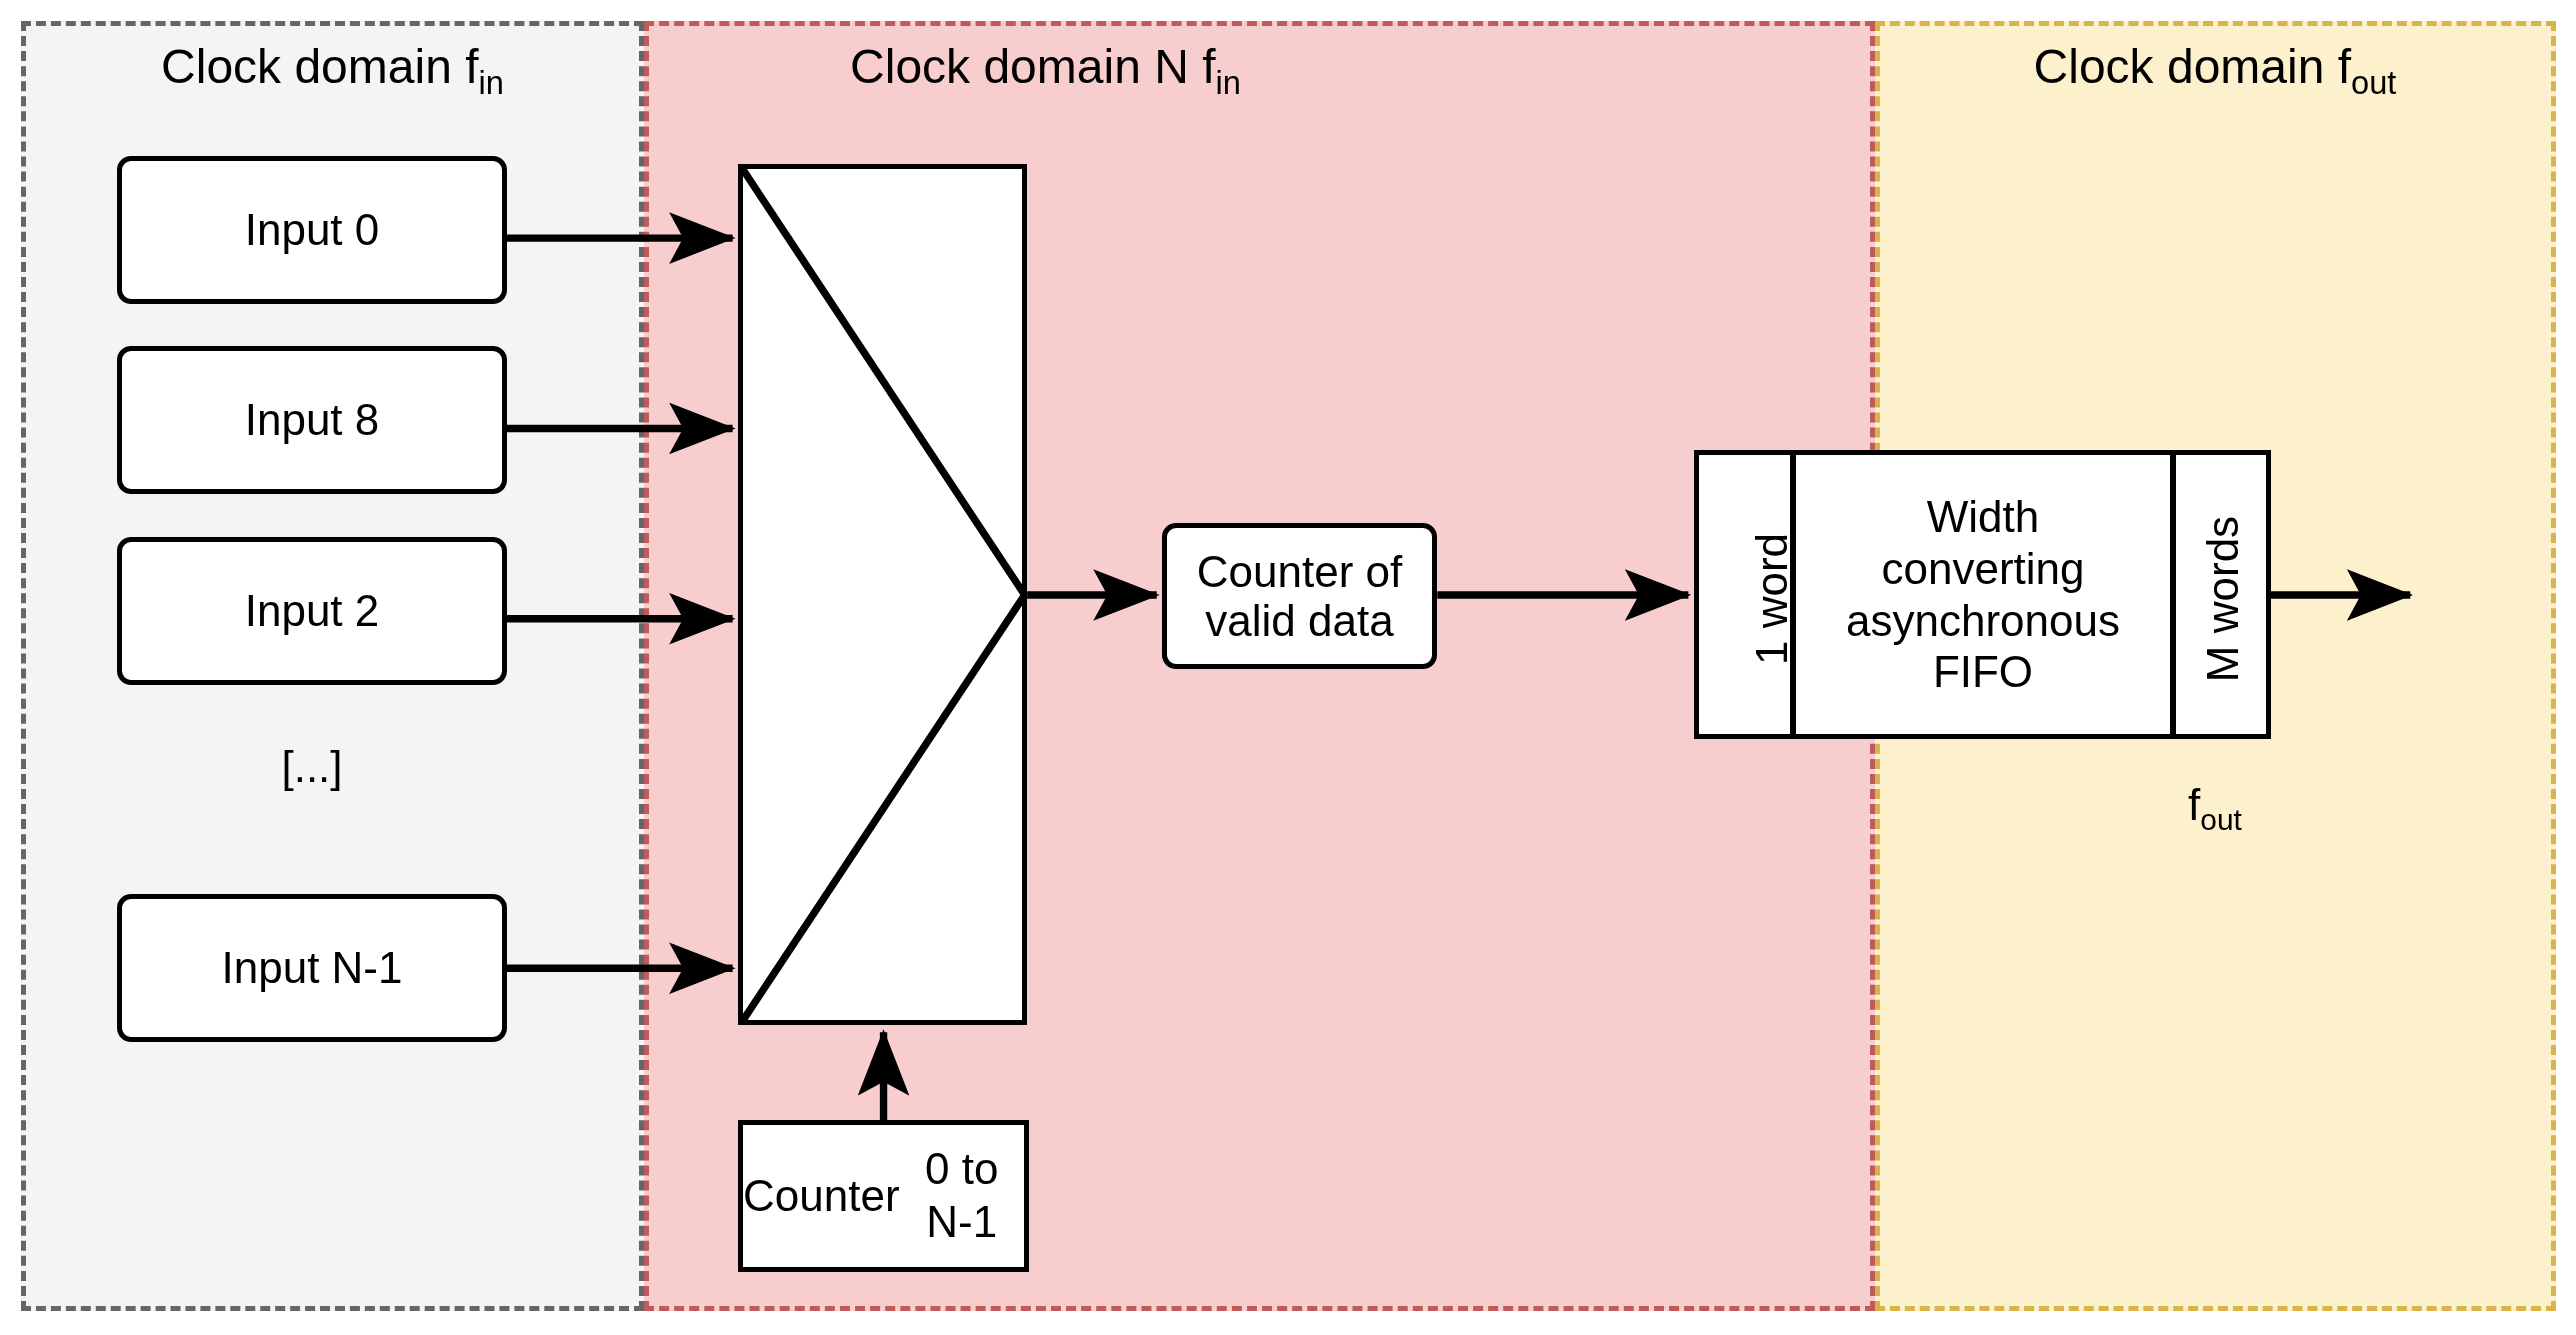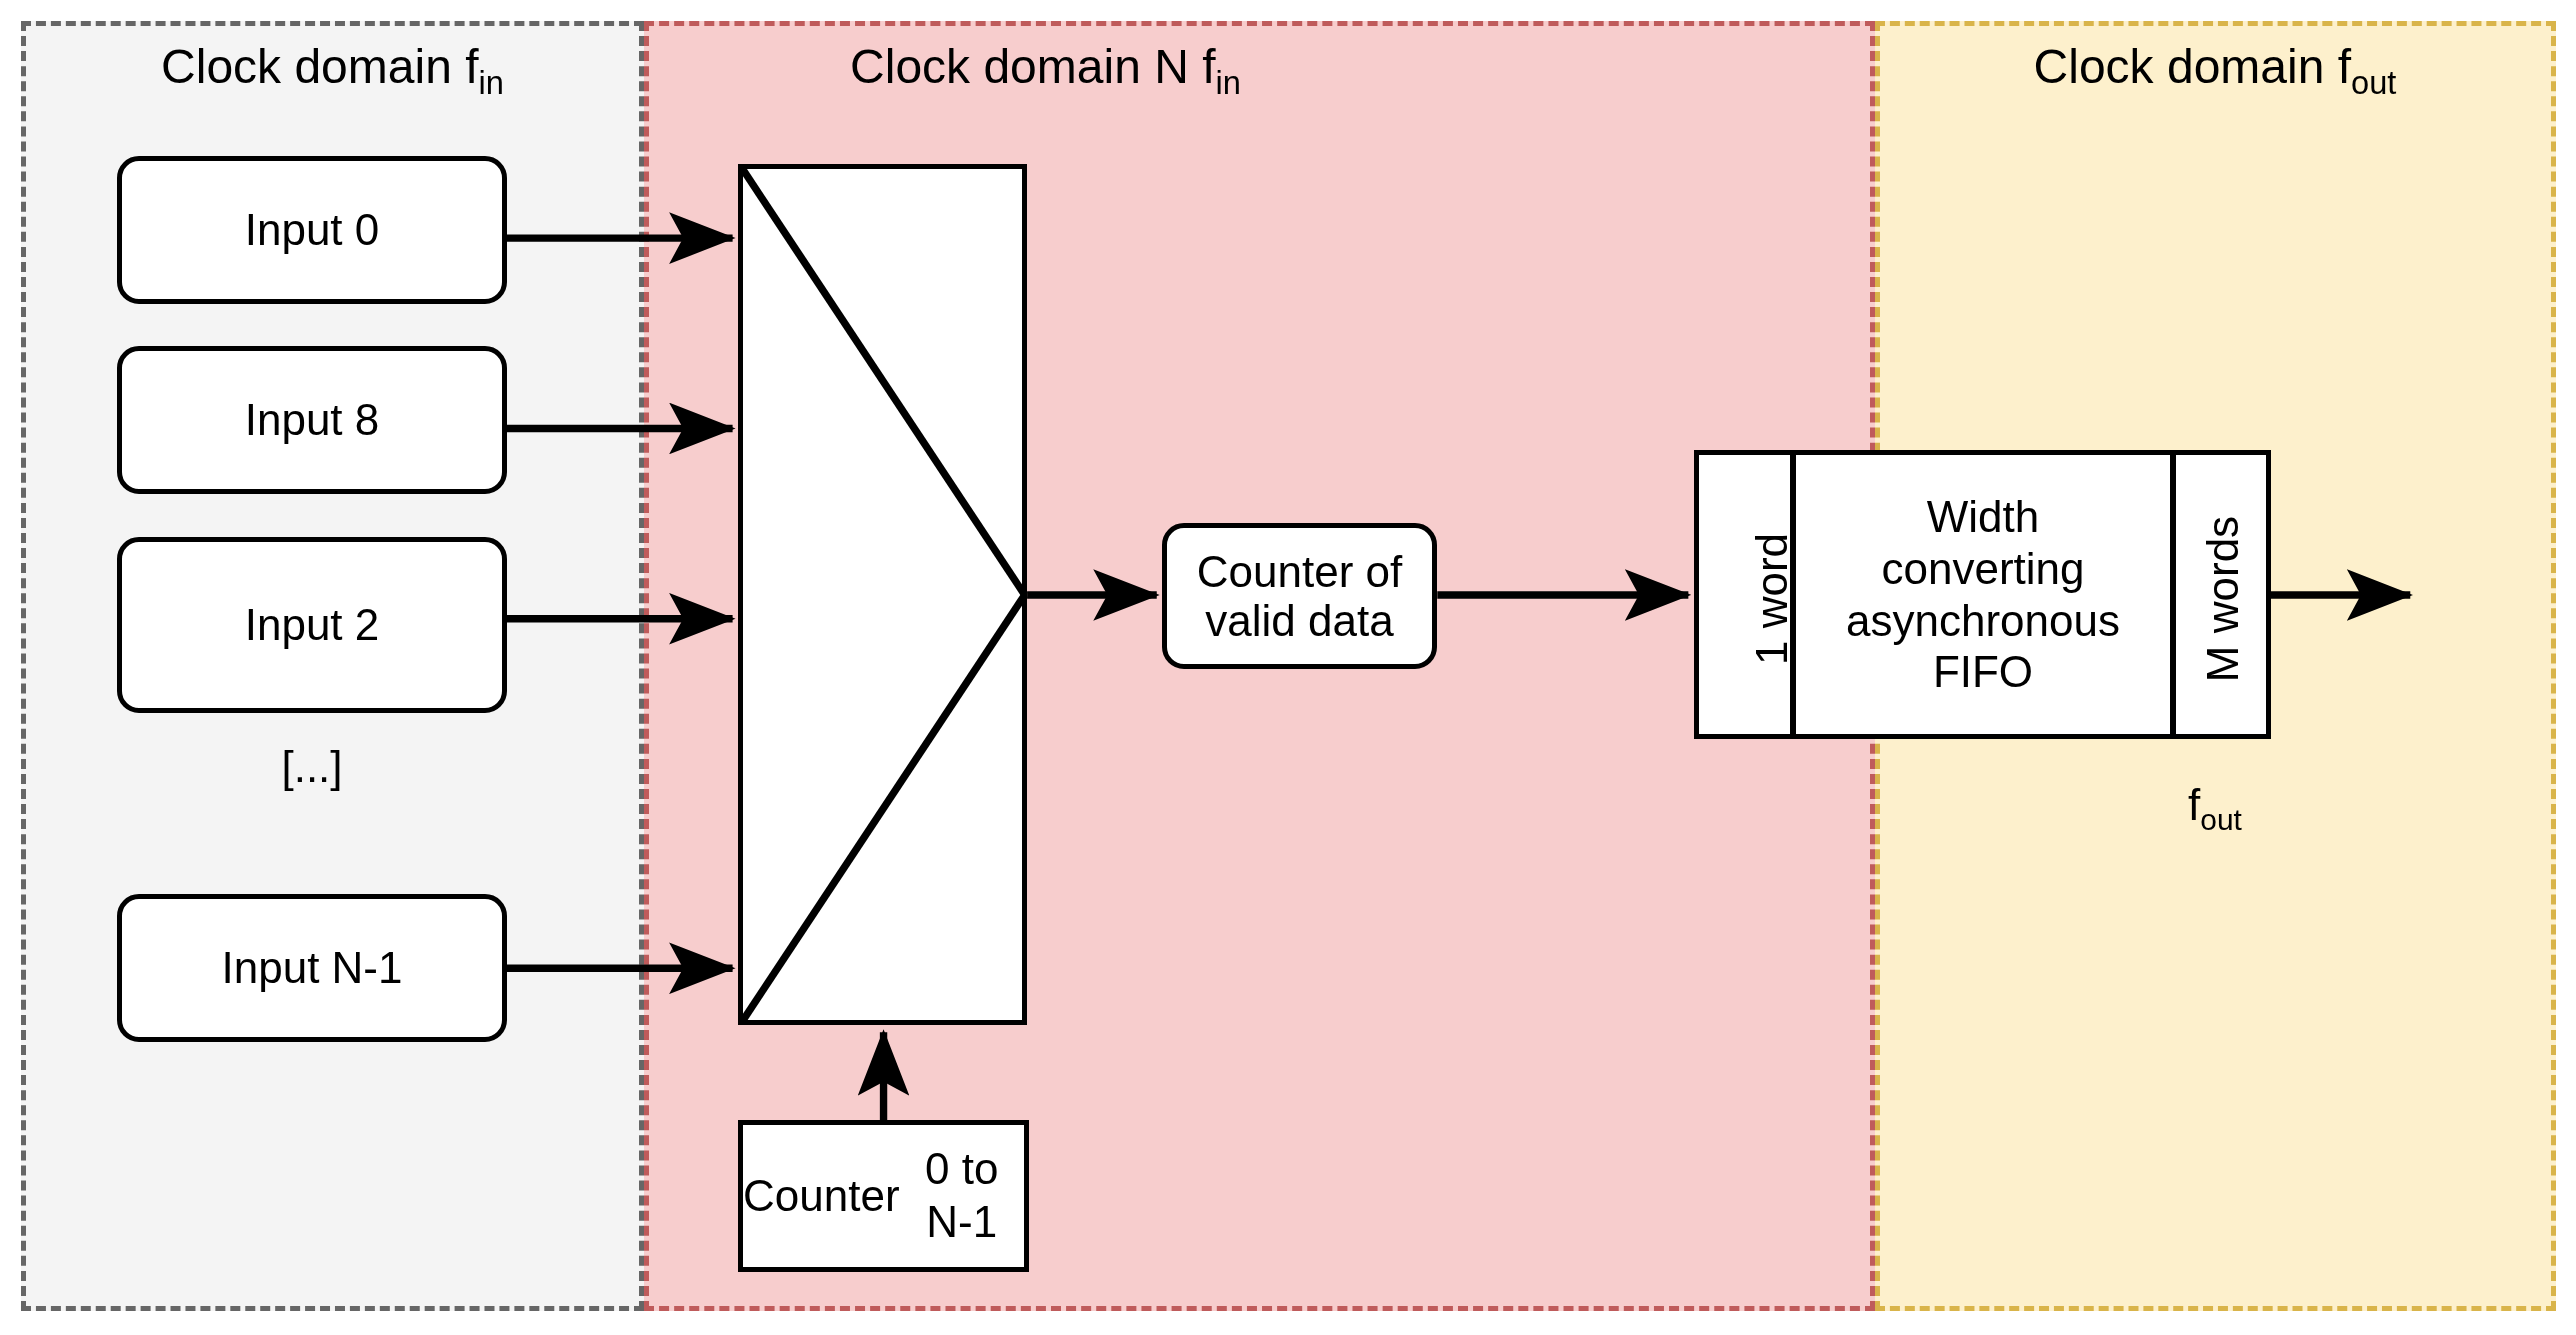--- a/index.html
+++ b/index.html
@@ -32,21 +32,21 @@
   .sub {
     font-size: 0.68em;
     vertical-align: sub;
     line-height: 0;
   }
   .rbox {
     position: absolute;
     box-sizing: border-box;
     background: #ffffff;
     border: 5.7px solid #000000;
-    border-radius: 22px;
+    border-radius: 14px;
     display: flex;
     align-items: center;
     justify-content: center;
     font-size: 44px;
     color: #000000;
     text-align: center;
     line-height: 1.12;
   }
   .sqbox {
     position: absolute;
@@ -113,21 +113,21 @@
   </div>
 
   <div class="rbox" style="left:117px; top:156px; width:390px; height:148px;">
     <span>Input 0</span>
   </div>
 
   <div class="rbox" style="left:117px; top:346px; width:390px; height:148px;">
     <span>Input 8</span>
   </div>
 
-  <div class="rbox" style="left:117px; top:537px; width:390px; height:176px;">
+  <div class="rbox" style="left:117px; top:537px; width:390px; height:148px;">
     <span>Input 2</span>
   </div>
 
   <div class="plain-text" style="left:117px; top:745px; width:390px; text-align:center;">
     <span>[...]</span>
   </div>
 
   <div class="rbox" style="left:117px; top:894px; width:390px; height:148px;">
     <span>Input N-1</span>
   </div>

